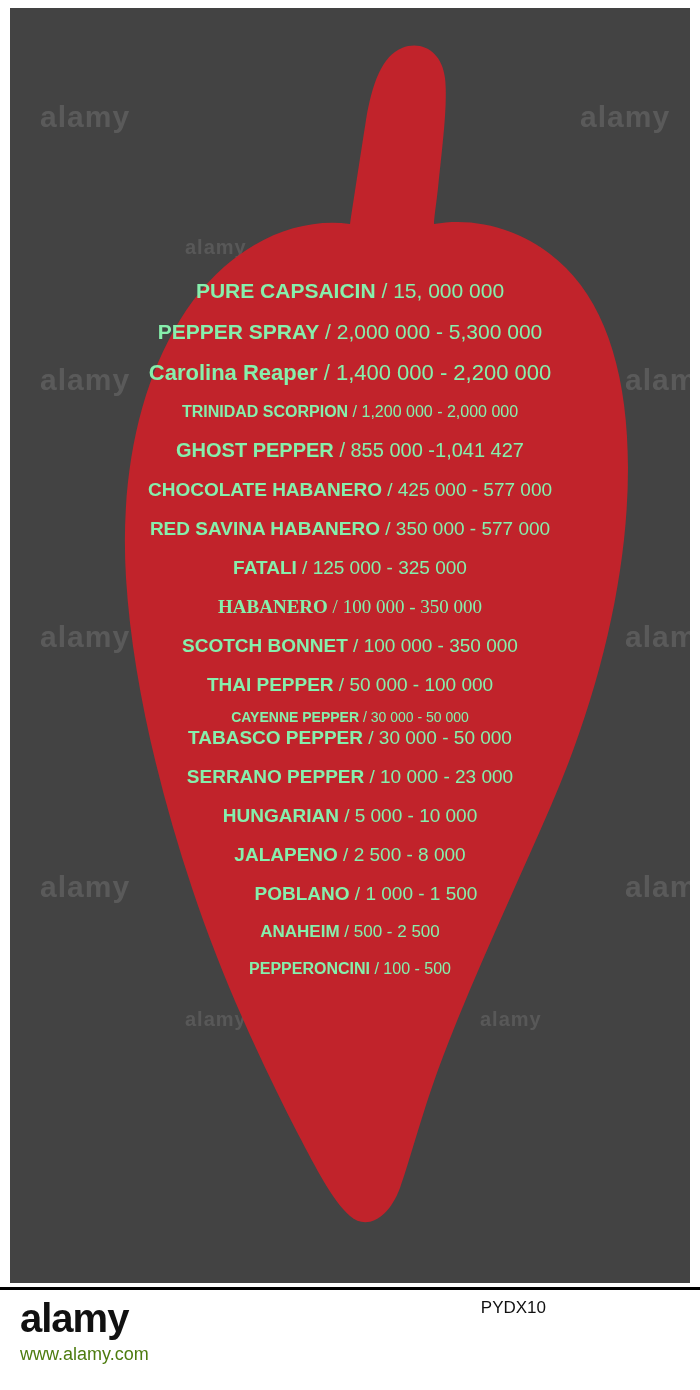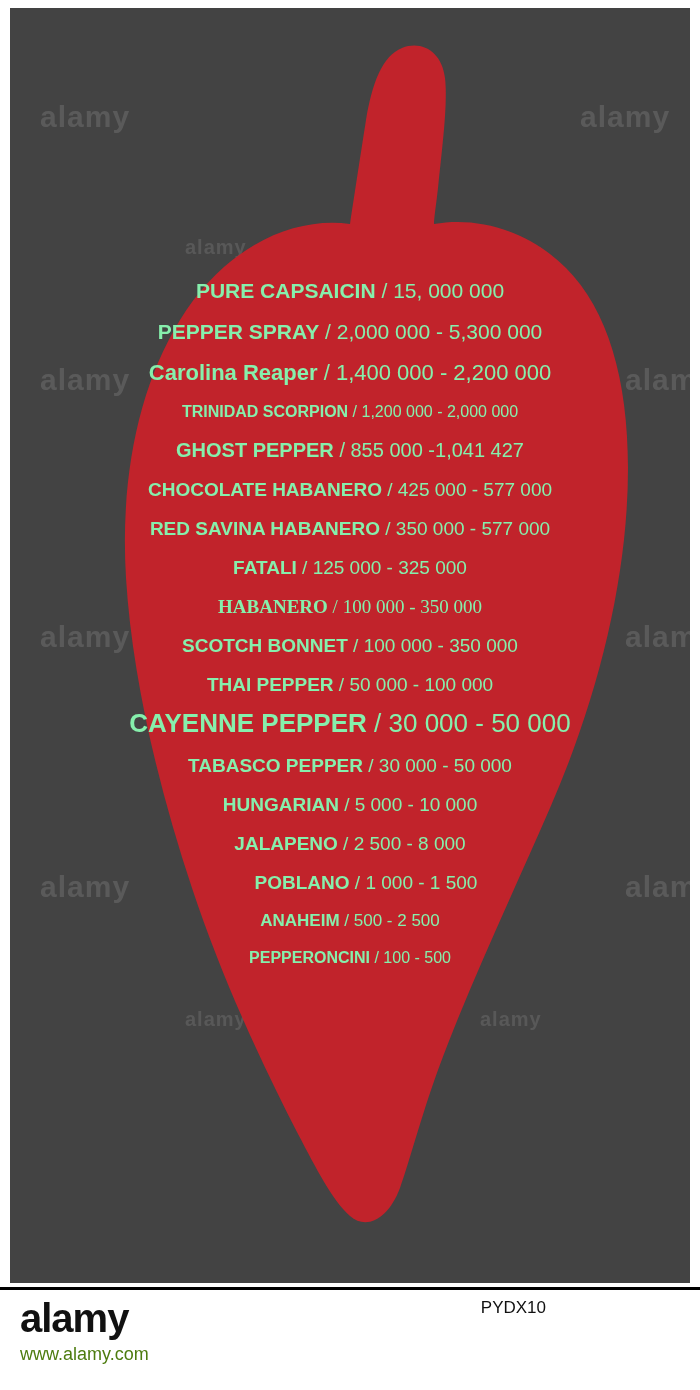--- a/index.html
+++ b/index.html
@@ -257,32 +257,37 @@
         <span class="sep">/</span>
         <span class="val">100 000 - 350 000</span>
       </div>
 
       <div class="row" style="font-size:19px; margin-bottom:16px;">
         <span class="name">THAI PEPPER</span>
         <span class="sep">/</span>
         <span class="val">50 000 - 100 000</span>
       </div>
 
-      <div class="row" style="font-size:26px; margin-bottom:20px;">
+      <div class="row" style="font-size:14px; margin-bottom:4px;">
         <span class="name">CAYENNE PEPPER</span>
         <span class="sep">/</span>
         <span class="val">30 000 - 50 000</span>
       </div>
 
       <div class="row" style="font-size:19px; margin-bottom:20px;">
         <span class="name">TABASCO PEPPER</span>
         <span class="sep">/</span>
         <span class="val">30 000 - 50 000</span>
       </div>
 
+      <div class="row" style="font-size:19px; margin-bottom:20px;">
+        <span class="name">SERRANO PEPPER</span>
+        <span class="sep">/</span>
+        <span class="val">10 000 - 23 000</span>
+      </div>
 
       <div class="row" style="font-size:19px; margin-bottom:20px;">
         <span class="name">HUNGARIAN</span>
         <span class="sep">/</span>
         <span class="val">5 000 - 10 000</span>
       </div>
 
       <div class="row" style="font-size:19px; margin-bottom:20px;">
         <span class="name">JALAPENO</span>
         <span class="sep">/</span>

